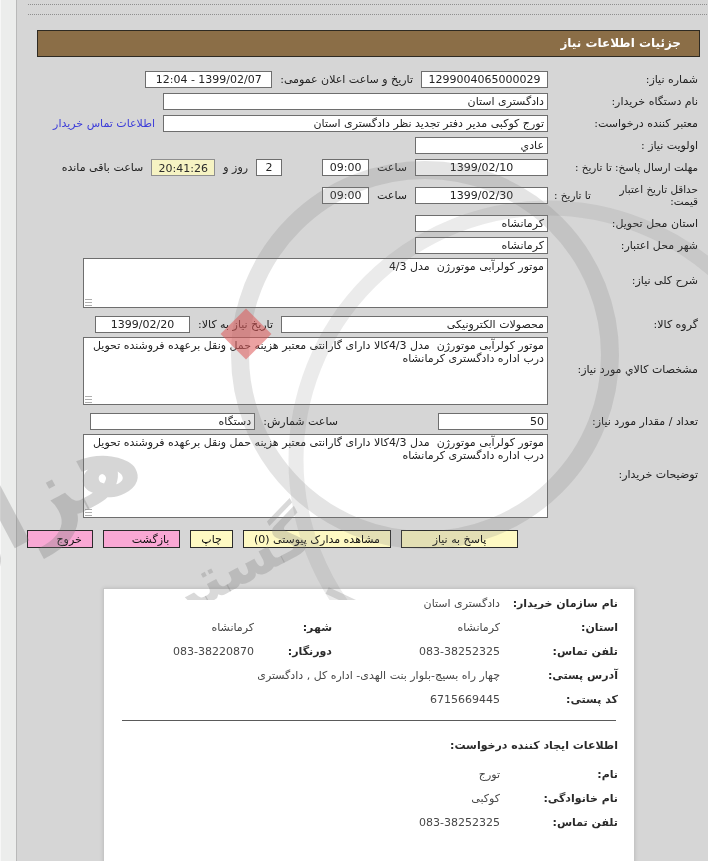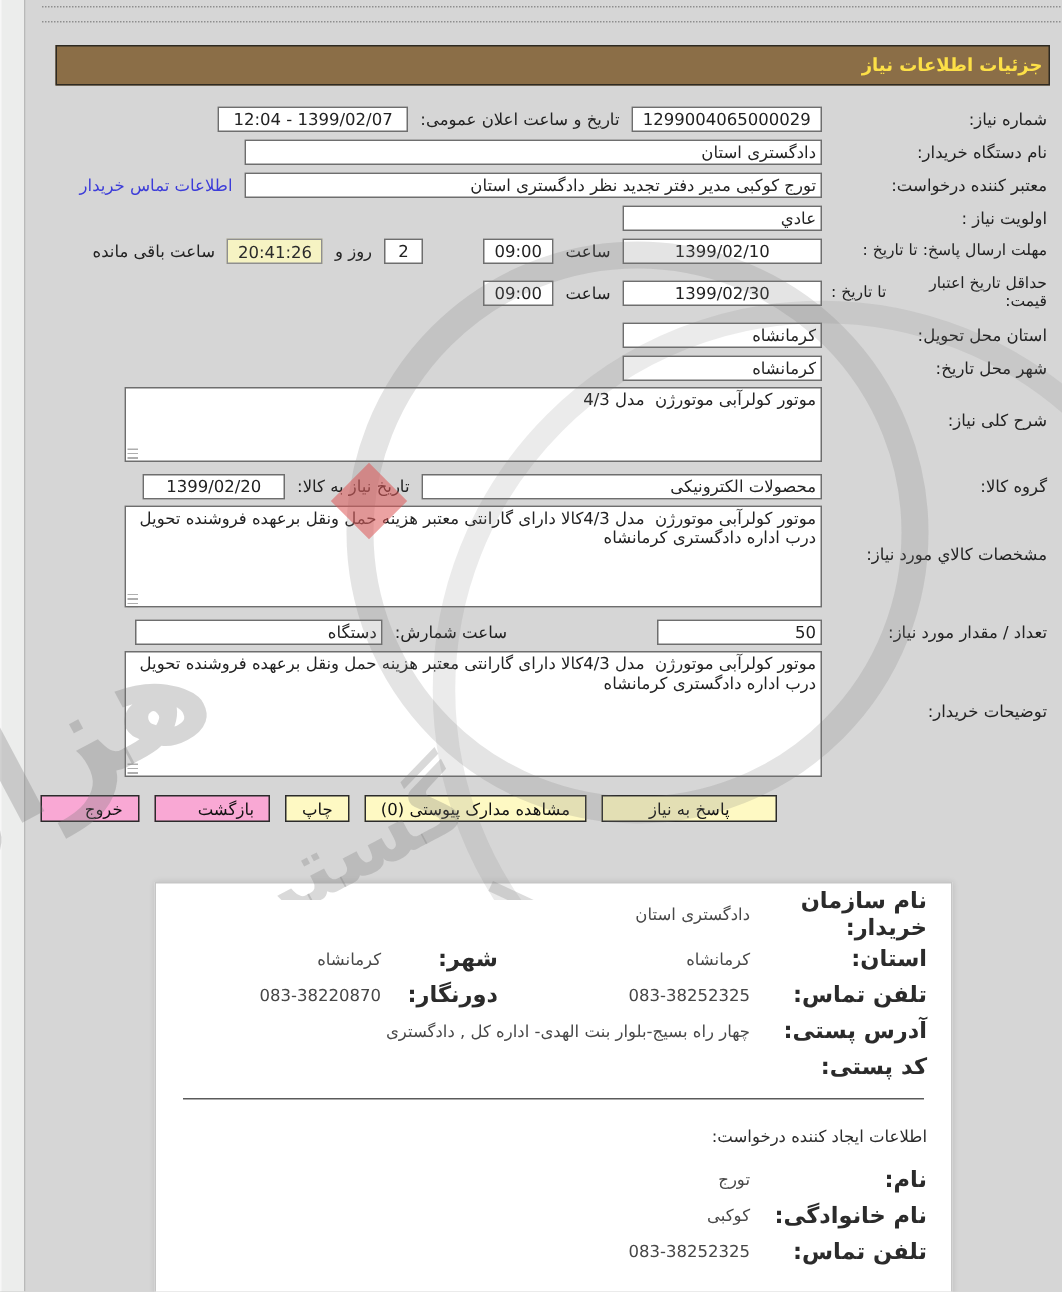--- a/index.html
+++ b/index.html
@@ -11,22 +11,22 @@
     font-size:11px;color:#2b2b2b;
   }
   
   .scroll-strip{position:absolute;left:0;top:0;width:15px;height:100%;
     background:#ecedec;border-left:1px solid #f7f7f7;border-right:1px solid #b9b9b9;}
   
   .dotted-strip{position:absolute;top:4px;left:28px;right:1px;height:9px;
     border-top:1px dotted #8f8f8f;border-bottom:1px dotted #8f8f8f;}
   
   .brown-bar{
-    background:#8b6e47;color:#fde047;border:1px solid #2e2a22;
-    font-size:12px;font-weight:600;line-height:25px;padding:0 4px;
+    background:#8b6e47;color:#ffffff;border:1px solid #2e2a22;
+    font-size:12px;font-weight:600;line-height:25px;padding:0 18px;
   }
   .main-bar{position:absolute;top:30px;right:8px;left:37px;height:25px;}
   
   .form{position:absolute;top:70px;right:10px;left:0;}
   .row{display:flex;align-items:center;min-height:18px;margin-bottom:4px;}
   .lbl{width:150px;flex:0 0 150px;padding-left:6px;color:#222;box-sizing:border-box;}
   .lbl.small{font-size:10.4px;}
   .lbl-flex{display:flex;justify-content:space-between;align-items:center;gap:3px;}
   input,textarea{
     font-family:"DejaVu Sans", sans-serif;font-size:11px;color:#222;
@@ -56,25 +56,25 @@
   }
   .btn-green{background:#fef9c3;}
   .btn-pink{background:#f9a8d4;padding-left:28px;}
   .btn-wide{min-width:117px;}
   
   .panel{position:absolute;top:588px;right:73px;width:530px;height:290px;
     background:#ffffff;border:1px solid #c6c6c6;box-shadow:0 0 4px rgba(0,0,0,.12);}
   .panel-bar{margin:7px 10px 12px;height:24px;line-height:24px;border:1px solid #6b5538;}
   .panel-body{padding:2px 16px 0;}
   .prow{display:grid;grid-template-columns:118px 168px 78px 1fr;align-items:center;min-height:24px;}
-  .plabel{font-weight:bold;color:#2b2b2b;font-size:15px;}
+  .plabel{font-weight:bold;color:#2b2b2b;font-size:11px;}
   .pvalue{color:#474747;font-size:11px;}
   .span3{grid-column:2 / 5;}
   .panel hr{border:none;border-top:1px solid #5a5a5a;margin:9px 2px 13px;}
-  .pheader{font-weight:normal;color:#2b2b2b;margin:18px 0 10px;}
+  .pheader{font-weight:bold;color:#2b2b2b;margin:18px 0 10px;}
   
   .watermark{position:absolute;top:0;right:0;pointer-events:none;z-index:50;}
 </style>
 </head>
 <body>
 
 <div class="scroll-strip"></div>
 <div class="dotted-strip"></div>
 
 <div class="brown-bar main-bar">
@@ -130,21 +130,21 @@
     <span class="inline-lbl">ساعت</span>
     <input class="w47 in-c" readonly="" value="09:00" style="">
   </div>
 
   <div class="row">
     <div class="lbl">استان محل تحویل:</div>
     <input class="w133" readonly="" value="کرمانشاه" style="">
   </div>
 
   <div class="row">
-    <div class="lbl">شهر محل تاریخ:</div>
+    <div class="lbl">شهر محل اعتبار:</div>
     <input class="w133" readonly="" value="کرمانشاه" style="">
   </div>
 
 
   <div class="row" style="align-items:flex-start">
     <div class="lbl" style="padding-top:16px">شرح کلی نیاز:</div>
     <div class="ta-wrap">
       <textarea class="wide-ta" rows="4" style="height: 50px;" readonly="">موتور کولرآبی موتورژن  مدل 4/3</textarea>
       <div class="grip"></div>
     </div>
@@ -207,20 +207,21 @@
       <span class="pvalue">083-38252325</span>
       <span class="plabel">دورنگار:</span>
       <span class="pvalue">083-38220870</span>
     </div>
     <div class="prow">
       <span class="plabel">آدرس پستی:</span>
       <span class="pvalue span3">چهار راه بسیج-بلوار بنت الهدی- اداره کل , دادگستری</span>
     </div>
     <div class="prow">
       <span class="plabel">کد پستی:</span>
+      <span class="pvalue span3">6715669445</span>
     </div>
     <hr>
     <div class="pheader">اطلاعات ایجاد کننده درخواست:</div>
     <div class="prow">
       <span class="plabel">نام:</span>
       <span class="pvalue span3">تورج</span>
     </div>
     <div class="prow">
       <span class="plabel">نام خانوادگی:</span>
       <span class="pvalue span3">کوکبی</span>

